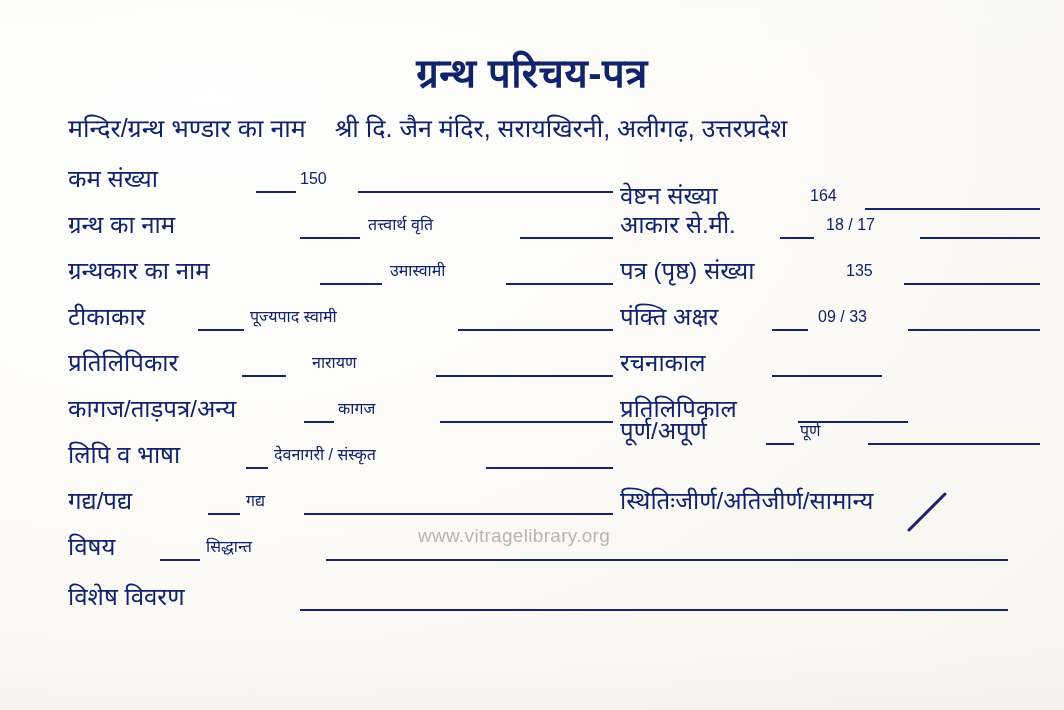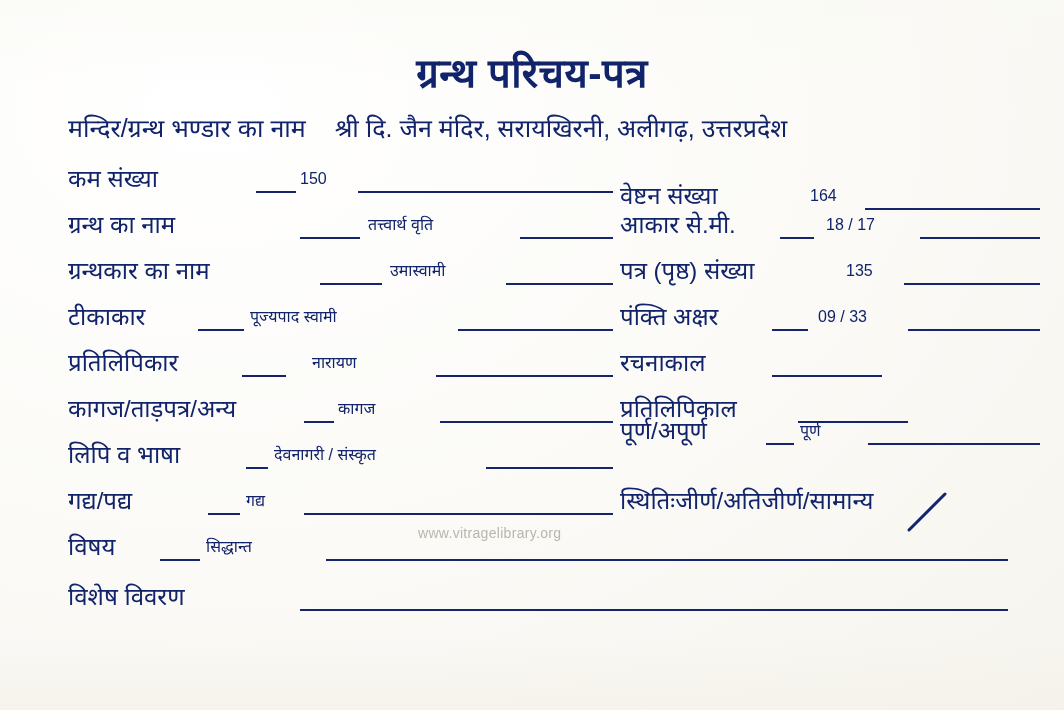--- a/index.html
+++ b/index.html
@@ -95,21 +95,21 @@
     position: absolute;
     height: 0;
     border-top: 2px solid #16246d;
     top: 26px;
   }
 
   #watermark {
     position: absolute;
     left: 418px;
     top: 525px;
-    font-size: 14px;
+    font-size: 19px;
     color: #b9b6ad;
     font-family: "Liberation Sans", sans-serif;
     letter-spacing: 0.3px;
   }
   #tick {
     position: absolute;
     left: 905px;
     top: 490px;
     width: 44px;
     height: 44px;

